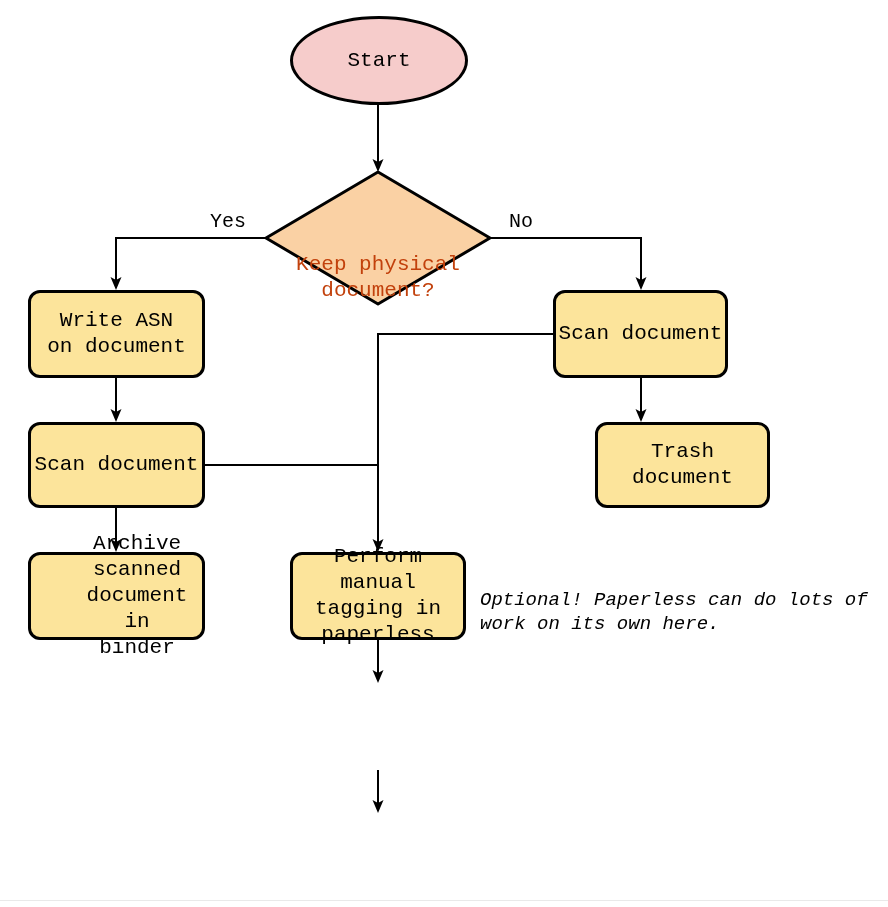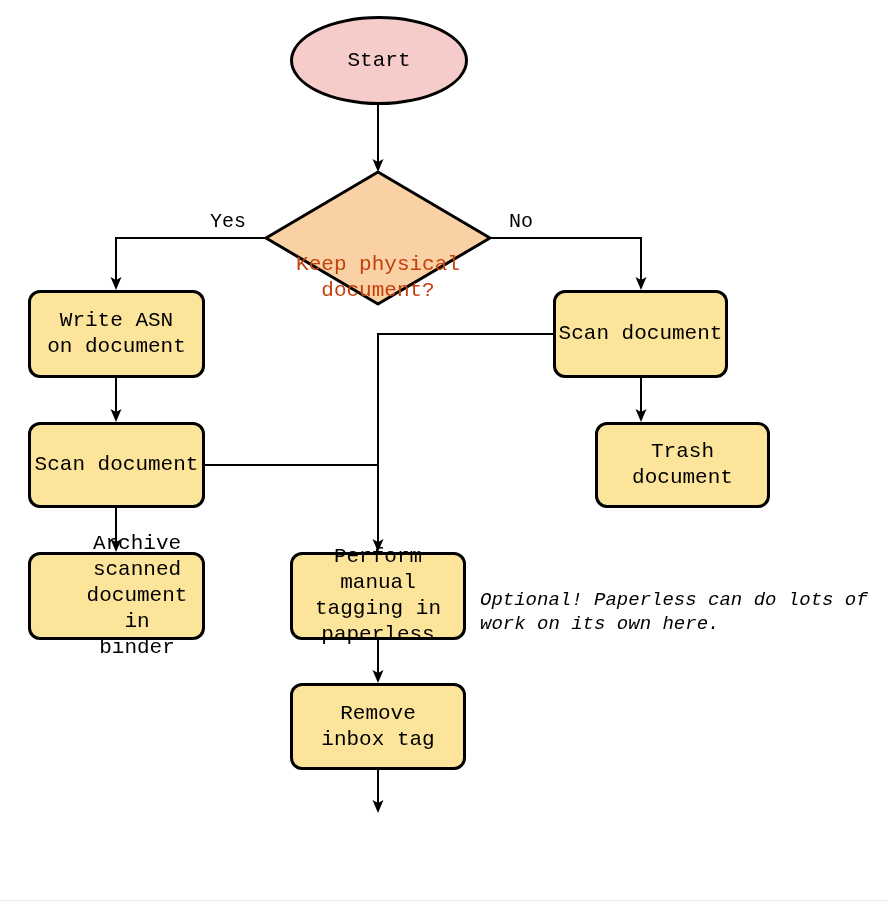--- a/index.html
+++ b/index.html
@@ -148,20 +148,16 @@
   </div>
 
   <div class="node rect" style="left:290px; top:552px; width:176px; height:88px;">
     <span>Perform manual
 tagging in
 paperless</span>
   </div>
 
   <div class="annotation">Optional! Paperless can do lots of work on its own here.</div>
 
-  <div class="node rect" style="left:290px; top:683px; width:176px; height:87px;">
-    <span>Remove
-inbox tag</span>
-  </div>
 
 
   <div class="bottom-edge"></div>
 </div>
 
 </body></html>

